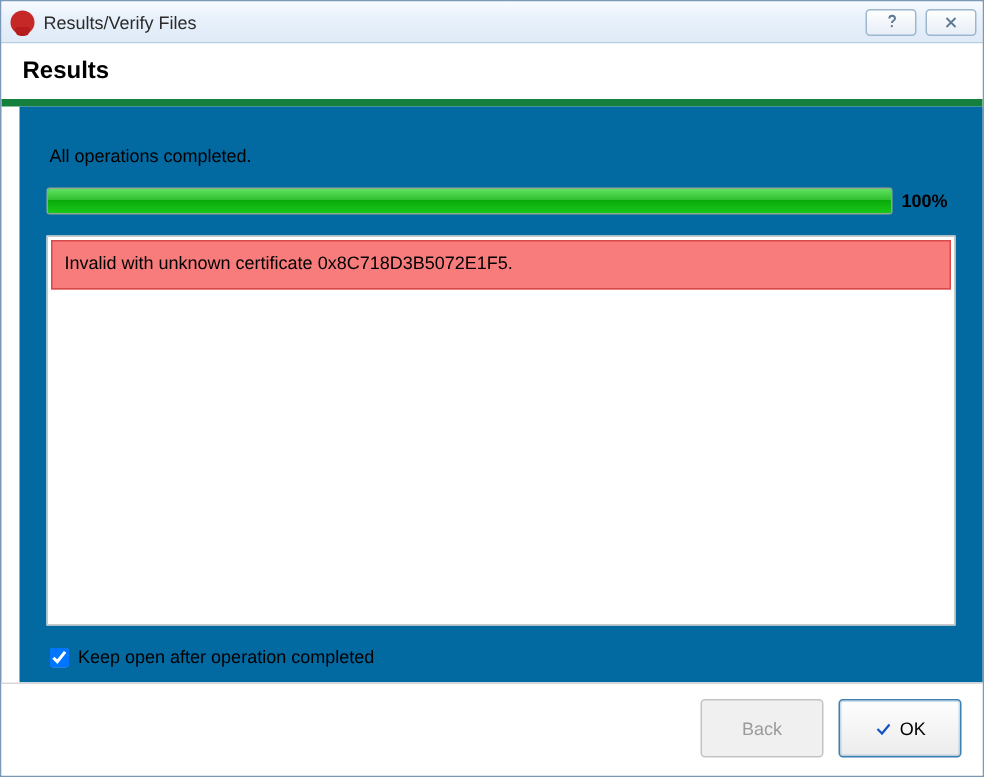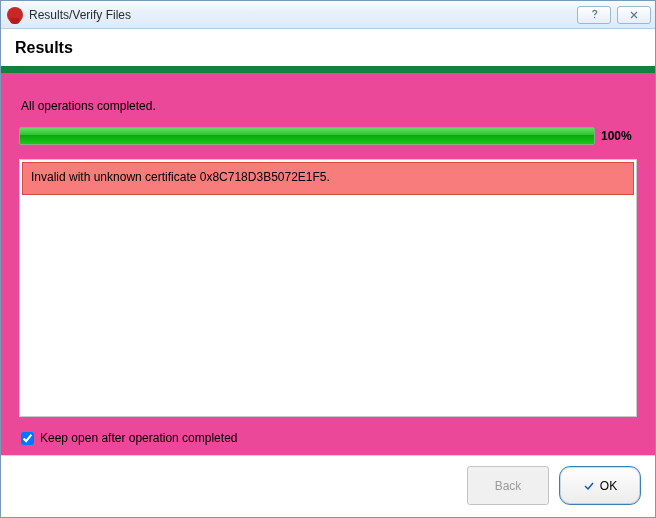--- a/index.html
+++ b/index.html
@@ -59,29 +59,30 @@
     justify-content: center;
     color: #5c7790;
     font-size: 13px;
     line-height: 1;
   }
   .results-header {
     padding: 10px 14px 9px 14px;
     font-size: 16px;
     font-weight: bold;
     color: #000;
-    border-bottom: 7px solid #15803d;
+    border-bottom: 5px solid #15803d;
     background: #fff;
   }
   .content {
     flex: 1;
     padding: 0 18px 0 18px;
-    background: #ec4899;
+    background: #0369a1;
     display: flex;
     flex-direction: column;
+    margin-left: 12px;
   }
   .status-line {
     font-size: 12px;
     color: #000;
     padding: 26px 2px 14px 2px;
   }
   .progress-row {
     display: flex;
     align-items: center;
     gap: 6px;
@@ -169,21 +170,20 @@
     padding: 0 10px;
     color: #888;
   }
   .btn.enabled {
     color: #000;
     border-color: #8f8f8f;
   }
   .btn.default {
     border-color: #3c7fb1;
     box-shadow: 0 0 0 1px rgba(60,127,177,0.25) inset;
-    border-radius: 11px;
   }
   .btn.disabled {
     background: #f0f0f0;
     color: #9b9b9b;
     border-color: #c4c4c4;
   }
   .check-icon {
     width: 12px; height: 12px;
     display: block;
   }

